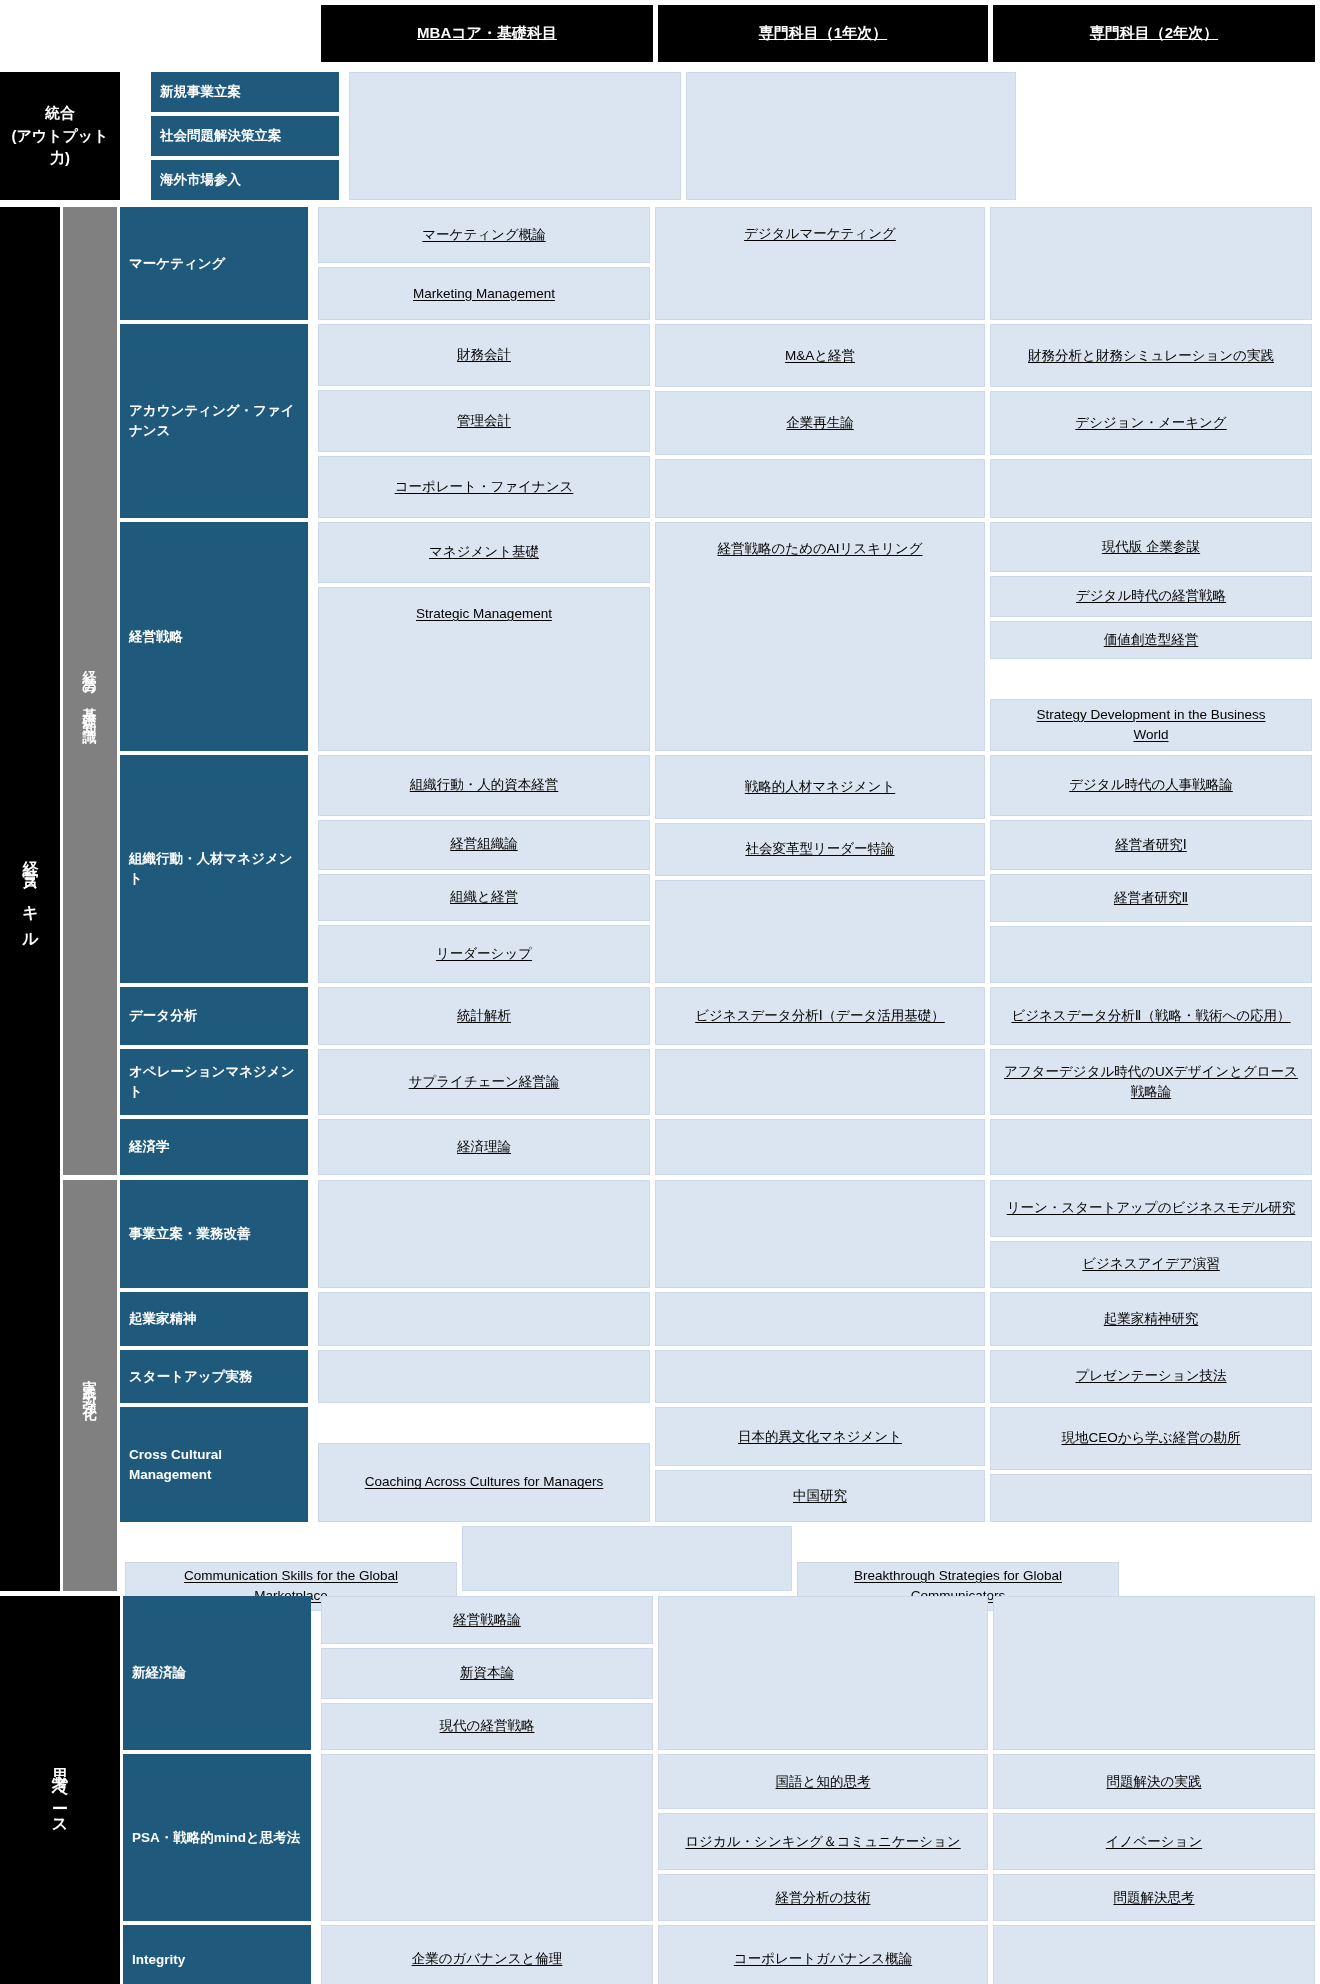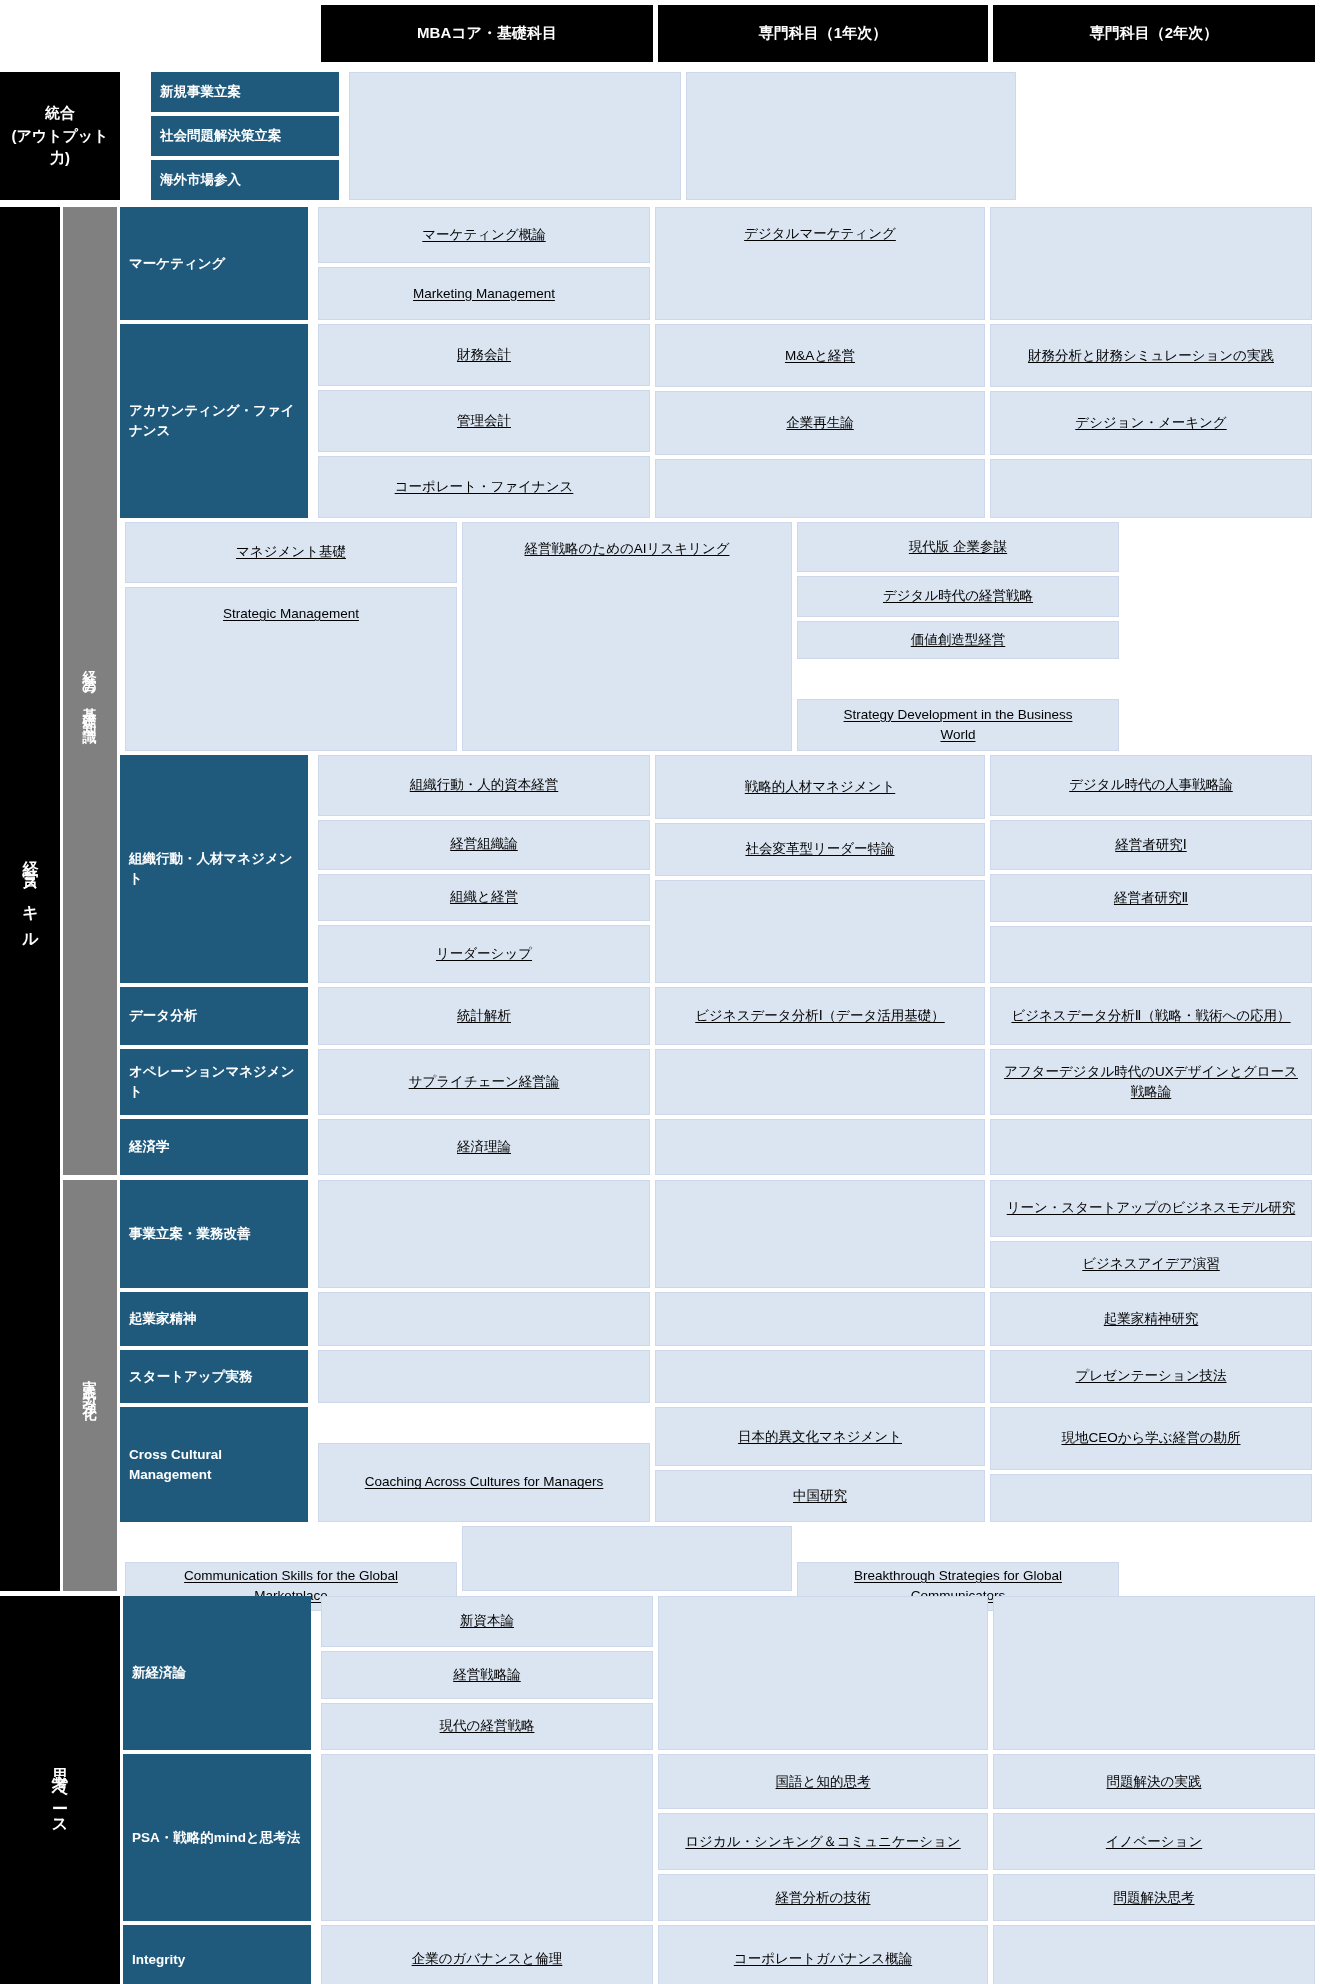--- a/index.html
+++ b/index.html
@@ -25,21 +25,21 @@
   .narrow{padding-left:38px;padding-right:38px;margin-top:36px;}
   .gcell{flex:0 0 120px;background:#000;color:#fff;font-weight:700;font-size:15px;
          display:flex;flex-direction:column;align-items:center;justify-content:center;
          text-align:center;padding:0 9px;line-height:1.5;}
   .rail{background:#000;color:#fff;font-weight:700;display:flex;align-items:center;justify-content:center;}
   .rail.gray{background:#808080;}
   .vtext{writing-mode:vertical-rl;text-orientation:mixed;font-size:16px;letter-spacing:9px;}
   .vtext.small{font-size:14px;letter-spacing:7px;}
   .header-row{display:flex;gap:5px;margin:0 0 10px 316px;height:57px;}
   .hcell{background:#000;color:#fff;font-weight:700;font-size:15px;
-         display:flex;align-items:center;justify-content:center;}
+         display:flex;align-items:center;justify-content:center;text-decoration:underline;}
   .hA{flex:0 0 332px;margin-left:5px;} .hB{flex:0 0 330px;} .hC{flex:0 0 322px;}
 </style>
 </head>
 <body>
 
 <div class="page">
 
   <div class="header-row">
     <div class="hcell hA">MBAコア・基礎科目</div>
     <div class="hcell hB">専門科目（1年次）</div>
@@ -105,20 +105,21 @@
               <div class="fill" style="flex:62"></div>
             </div>
             <div class="col colC">
               <div class="course" style="flex:60">財務分析と財務シミュレーションの実践</div>
               <div class="course" style="flex:60">デシジョン・メーキング</div>
               <div class="fill" style="flex:62"></div>
             </div>
           </div>
 
           <div class="band" style="height:229px;">
+            <div class="cat catw">経営戦略</div>
             <div class="col colA">
               <div class="course" style="flex:61">マネジメント基礎</div>
               <div class="course toptext" style="flex:164">Strategic Management</div>
             </div>
             <div class="col colB">
               <div class="course toptext" style="flex:1">経営戦略のためのAIリスキリング</div>
             </div>
             <div class="col colC">
               <div class="course" style="flex:61">現代版 企業参謀</div>
               <div class="course" style="flex:48">デジタル時代の経営戦略</div>
@@ -271,22 +272,22 @@
 
   <div class="row" style="margin-top:5px;">
     <div class="gcell">
       <span class="vtext">思考ベース</span>
     </div>
     <div class="bands">
 
       <div class="band" style="height:154px;">
         <div class="cat catw">新経済論</div>
         <div class="col colA">
+          <div class="course" style="flex:48">経営戦略論</div>
           <div class="course" style="flex:51">新資本論</div>
-          <div class="course" style="flex:48">経営戦略論</div>
           <div class="course" style="flex:47">現代の経営戦略</div>
         </div>
         <div class="col colB">
             <div class="fill" style="flex:1"></div>
           </div>
         <div class="col colC">
             <div class="fill" style="flex:1"></div>
           </div>
       </div>
 

